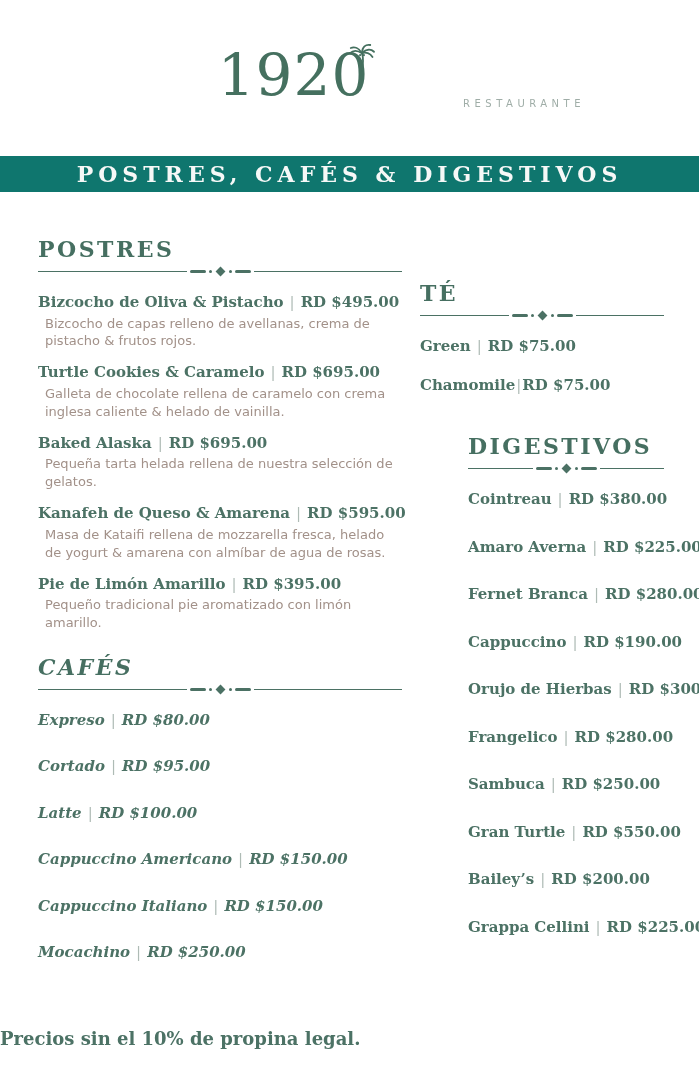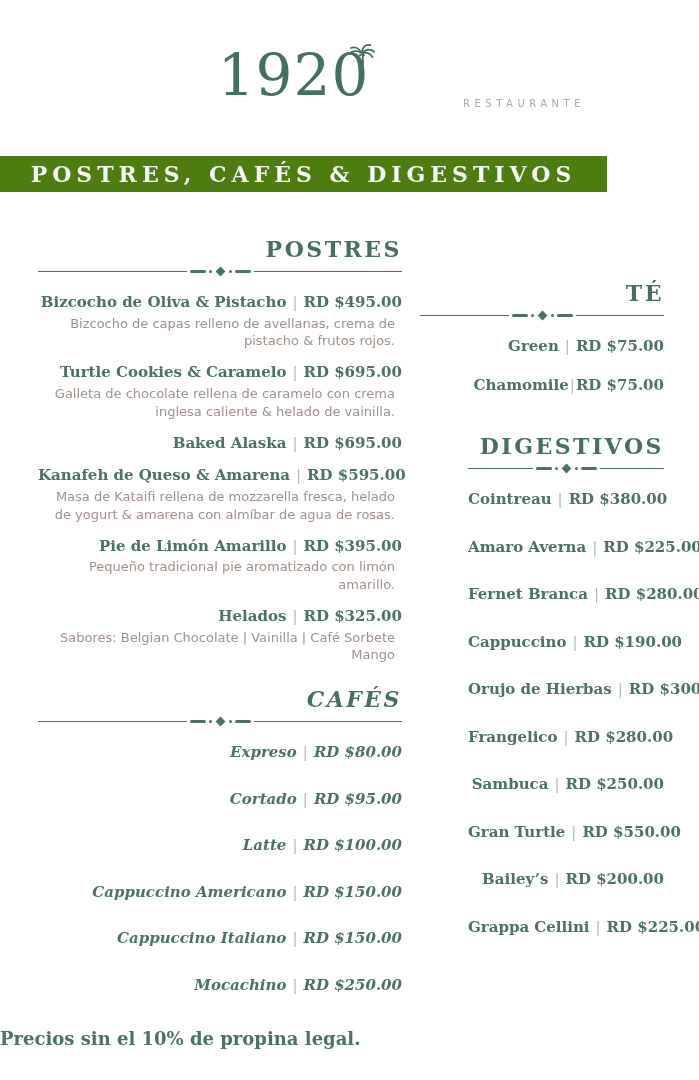--- a/index.html
+++ b/index.html
@@ -14,28 +14,28 @@
     font-size:58px;color:#45705f;letter-spacing:1px;font-weight:400;
   }
   .palm{position:absolute;right:-8px;top:-4px;width:30px;height:30px;}
   .logo-sub{
     font-family:"DejaVu Sans","Liberation Sans",sans-serif;
     font-size:10px;letter-spacing:4.5px;color:#9fada7;text-align:right;
     margin-top:-6px;padding-right:2px;
   }
   
   .banner{
-    position:absolute;top:156px;left:0;width:607px;height:36px;
-    background:#4d7c0f;display:flex;align-items:center;justify-content:center;
+    position:absolute;top:156px;left:0;width:699px;height:36px;
+    background:#0f766e;display:flex;align-items:center;justify-content:center;
   }
   .banner span{
     color:#f6f8f7;font-size:22px;font-weight:700;letter-spacing:5px;white-space:nowrap;
   }
   
-  .col{position:absolute;text-align:right;}
+  .col{position:absolute;text-align:left;}
   .col-left{left:38px;top:236px;width:364px;}
   .col-right{left:420px;top:280px;width:244px;}
   
   .sec-title{
     margin:0 0 6px 0;font-size:22px;font-weight:700;letter-spacing:2.5px;color:#466f61;
   }
   .deco{display:flex;align-items:center;gap:3px;margin-bottom:18px;}
   .deco-line{flex:1;height:1px;background:#4b7164;}
   .deco-thick{width:16px;height:3px;border-radius:2px;background:#4b7164;}
   .deco-dot{width:3px;height:3px;border-radius:50%;background:#4b7164;}
@@ -103,32 +103,29 @@
           <div class="menu-item">
             <div class="item-line"><span class="item-name">Bizcocho de Oliva &amp; Pistacho</span><span class="item-sep">|</span><span class="item-price">RD $495.00</span></div>
             <div class="item-desc">Bizcocho de capas relleno de avellanas, crema de pistacho &amp; frutos rojos.</div>
           </div>
           <div class="menu-item">
             <div class="item-line"><span class="item-name">Turtle Cookies &amp; Caramelo</span><span class="item-sep">|</span><span class="item-price">RD $695.00</span></div>
             <div class="item-desc">Galleta de chocolate rellena de caramelo con crema inglesa caliente &amp; helado de vainilla.</div>
           </div>
           <div class="menu-item">
             <div class="item-line"><span class="item-name">Baked Alaska</span><span class="item-sep">|</span><span class="item-price">RD $695.00</span></div>
+            <div class="item-desc">Pequeña tarta helada rellena de nuestra selección de gelatos.</div>
           </div>
           <div class="menu-item">
             <div class="item-line"><span class="item-name">Kanafeh de Queso &amp; Amarena</span><span class="item-sep">|</span><span class="item-price">RD $595.00</span></div>
             <div class="item-desc">Masa de Kataifi rellena de mozzarella fresca, helado de yogurt &amp; amarena con almíbar de agua de rosas.</div>
           </div>
           <div class="menu-item">
             <div class="item-line"><span class="item-name">Pie de Limón Amarillo</span><span class="item-sep">|</span><span class="item-price">RD $395.00</span></div>
             <div class="item-desc">Pequeño tradicional pie aromatizado con limón amarillo.</div>
-          </div>
-          <div class="menu-item">
-            <div class="item-line"><span class="item-name">Helados</span><span class="item-sep">|</span><span class="item-price">RD $325.00</span></div>
-            <div class="item-desc">Sabores: Belgian Chocolate | Vainilla | Café Sorbete Mango</div>
           </div>
         </div>
     </div>
     <div class="sec sec-cafes">
       <h2 class="sec-title">CAFÉS</h2>
       <div class="deco">
         <span class="deco-line"></span>
           <span class="deco-thick"></span>
           <span class="deco-dot"></span>
           <span class="deco-diamond"></span>

